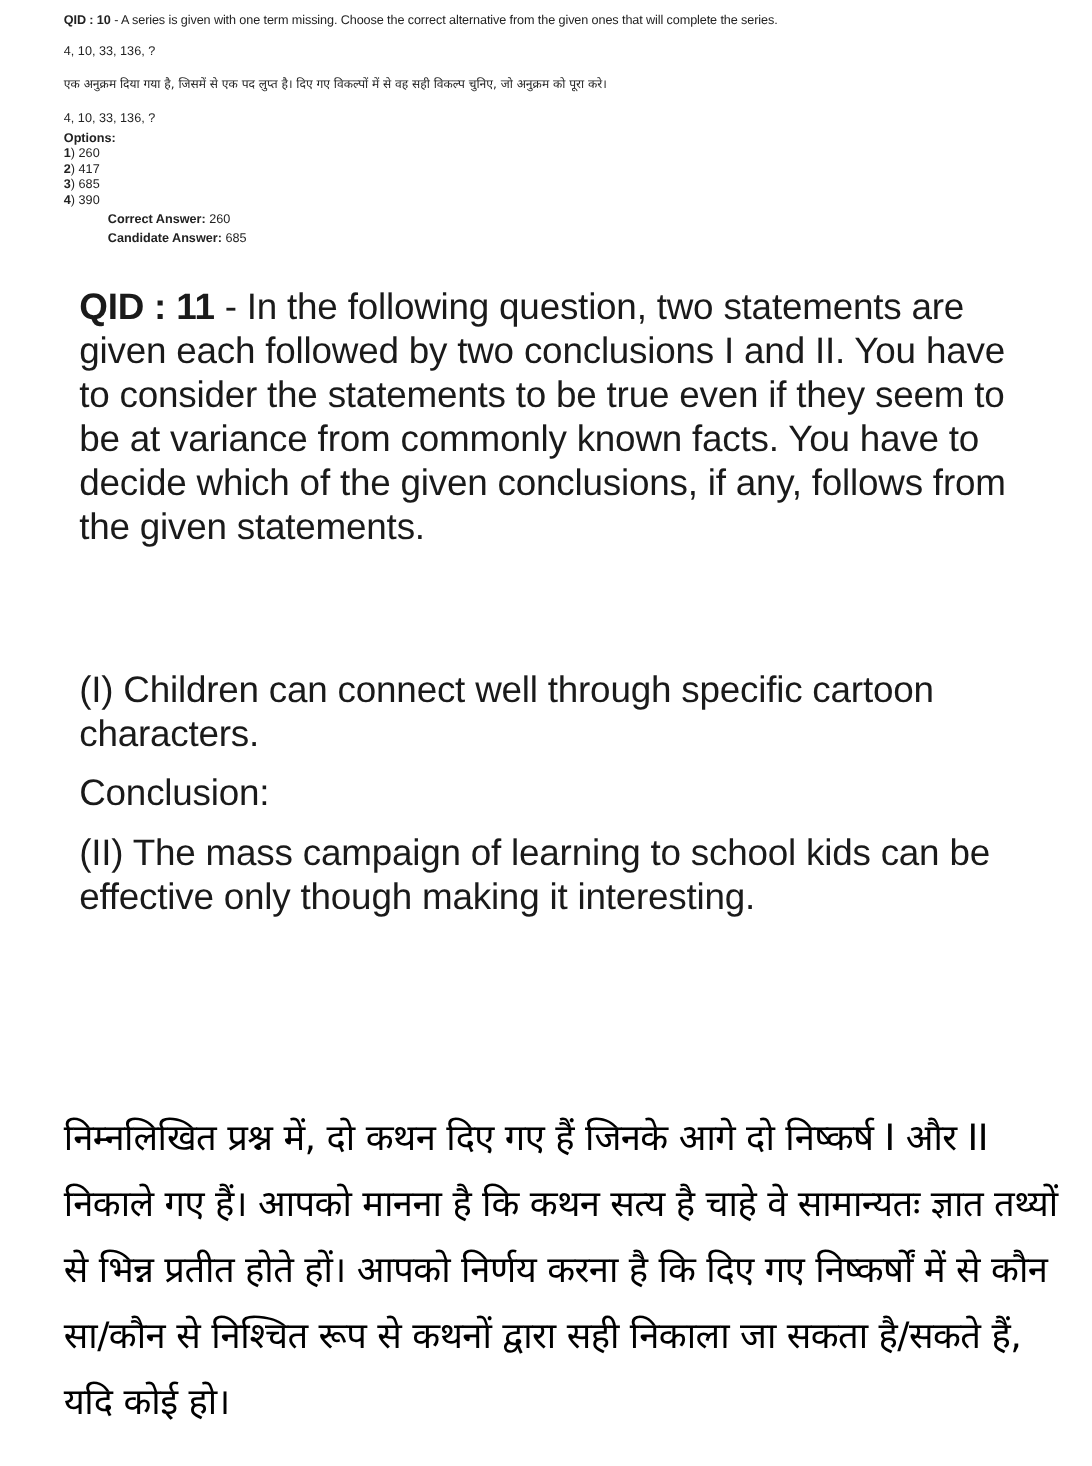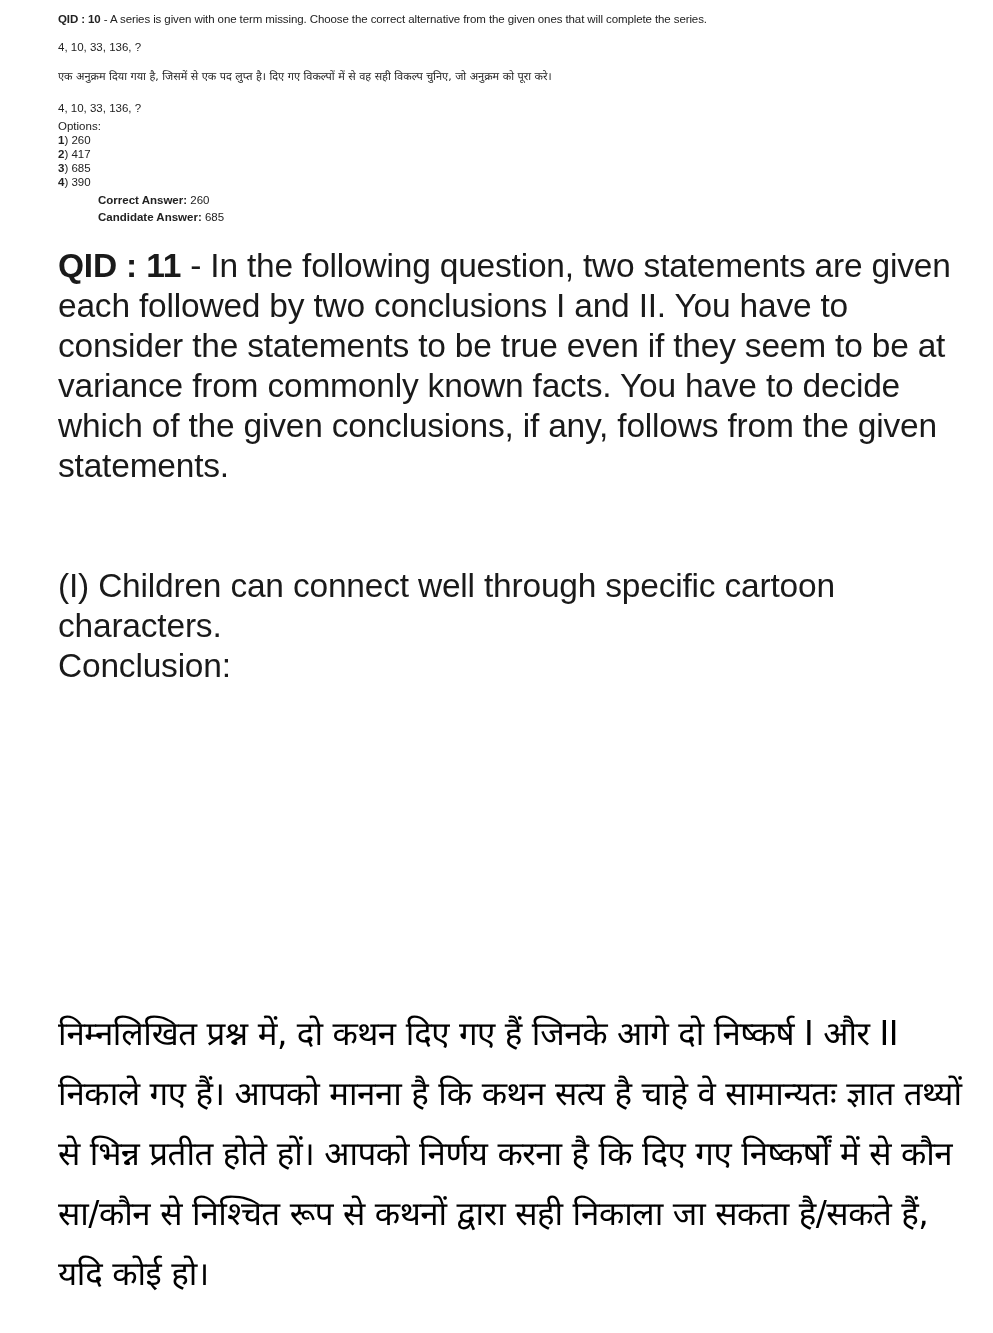--- a/index.html
+++ b/index.html
@@ -10,34 +10,34 @@
   }
   .page { position: absolute; left: 58px; top: 0; width: 900px; }
 
   
   .small { font-size: 11.5px; line-height: 14px; color: #222; }
   .q10-head { position: absolute; top: 12px; white-space: nowrap; letter-spacing: -0.1px; }
   .q10-series-en { position: absolute; top: 40px; }
   .q10-hindi { position: absolute; top: 70px; white-space: nowrap; font-family: "DejaVu Sans", sans-serif; font-size: 11px; }
   .q10-series-hi { position: absolute; top: 101px; }
   .q10-options { position: absolute; top: 119px; }
-  .q10-options .opt-title { font-weight: normal; }
+  .q10-options .opt-title { font-weight: bold; }
   .q10-options .opt { line-height: 14px; }
   .q10-options .opt b { font-weight: bold; }
   .q10-answers { position: absolute; top: 192px; }
   .q10-answers .ans { line-height: 17px; margin-left: 40px; }
   b { font-weight: bold; }
 
   
   .large {
     position: absolute; top: 246px; left: 0; width: 900px;
     font-size: 33.5px; line-height: 40px; color: #1a1a1a;
     letter-spacing: -0.2px;
   }
-  .large p { margin: 0; }
+  .large p { margin: 14px; }
   .gap { height: 40px; }
   .hindi {
     position: absolute; top: 1004px; left: 0; width: 910px;
     font-family: "DejaVu Sans", sans-serif;
     font-size: 33px; line-height: 60px; color: #000000;
     letter-spacing: -0.5px;
   }
   .hindi p { margin: 0; }
 </style>
 </head>
@@ -64,18 +64,19 @@
     <div class="ans"><b>Correct Answer:</b><span> 260</span></div>
     <div class="ans"><b>Candidate Answer:</b><span> 685</span></div>
   </div>
 
   <div class="large">
     <p><b>QID : 11</b><span> - In the following question, two statements are given each followed by two conclusions I and II. You have to consider the statements to be true even if they seem to be at variance from commonly known facts. You have to decide which of the given conclusions, if any, follows from the given statements.</span></p>
     <div class="gap"></div>
     <div class="gap"></div>
     <p>(I) Children can connect well through specific cartoon characters.</p>
     <p>Conclusion:</p>
+    <p>(II) The mass campaign of learning to school kids can be effective only though making it interesting.</p>
   </div>
 
   <div class="hindi">
     <p>निम्नलिखित प्रश्न में, दो कथन दिए गए हैं जिनके आगे दो निष्कर्ष I और II निकाले गए हैं। आपको मानना है कि कथन सत्य है चाहे वे सामान्यतः ज्ञात तथ्यों से भिन्न प्रतीत होते हों। आपको निर्णय करना है कि दिए गए निष्कर्षों में से कौन सा/कौन से निश्चित रूप से कथनों द्वारा सही निकाला जा सकता है/सकते हैं, यदि कोई हो।</p>
   </div>
 </div>
 
 </body></html>

